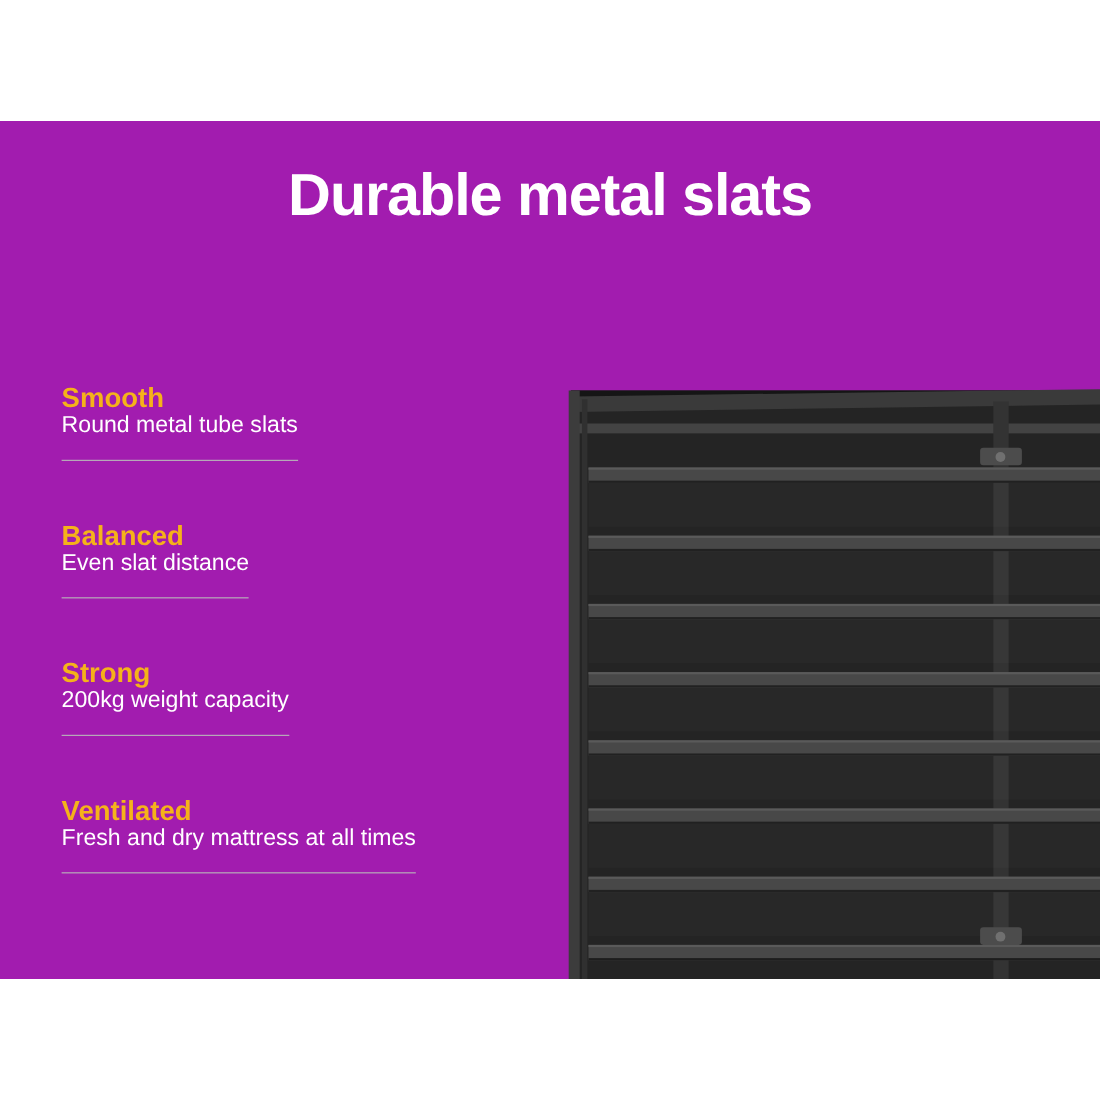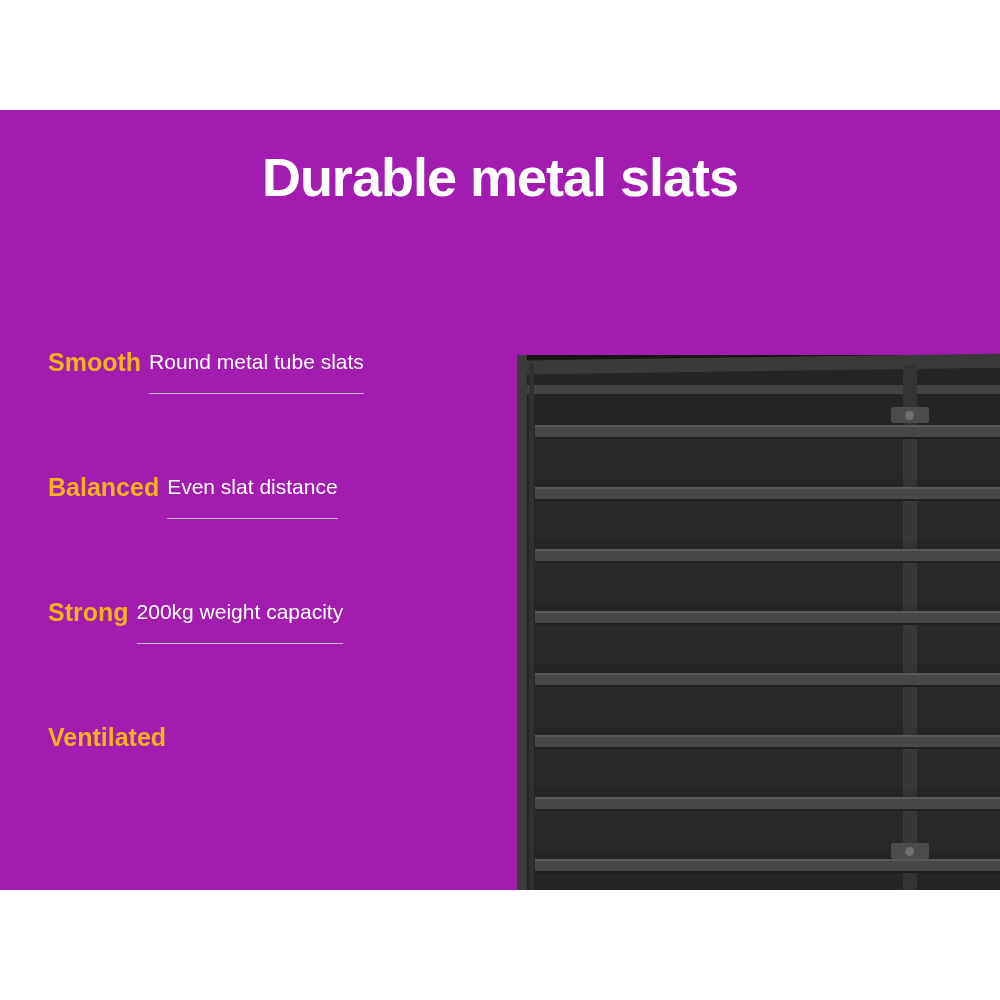--- a/index.html
+++ b/index.html
@@ -46,20 +46,21 @@
     top: 238px;
     width: 520px;
   }
   .feature {
     position: relative;
     height: 125px;
   }
   .feature .row {
     display: flex;
     align-items: baseline;
+    flex-direction: column;
   }
   .feature .term {
     color: #f5b21a;
     font-size: 25px;
     font-weight: bold;
     white-space: nowrap;
   }
   .feature .desc {
     color: #ffffff;
     font-size: 21px;
@@ -192,20 +193,21 @@
       <div class="feature">
         <div class="row">
           <span class="term">Strong</span>
           <span class="desc">200kg weight capacity</span>
         </div>
       </div>
 
       <div class="feature">
         <div class="row">
           <span class="term">Ventilated</span>
+          <span class="desc">Fresh and dry mattress at all times</span>
         </div>
       </div>
 
     </div>
 
     <div class="product">
       <div class="frame-outer"></div>
       <div class="rail-top"></div>
       <div class="rail-top2"></div>
       <div class="post-left"></div>

